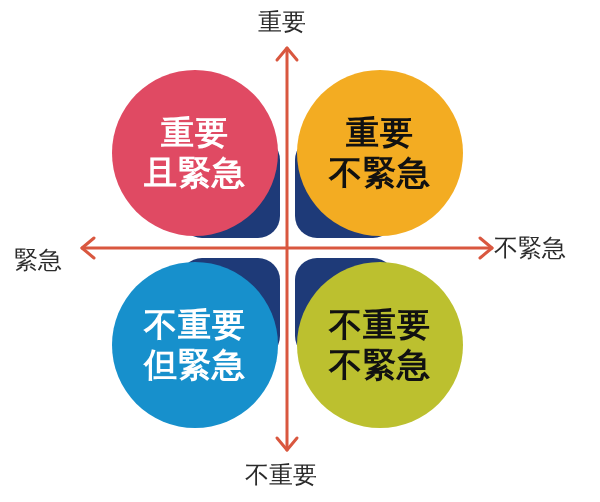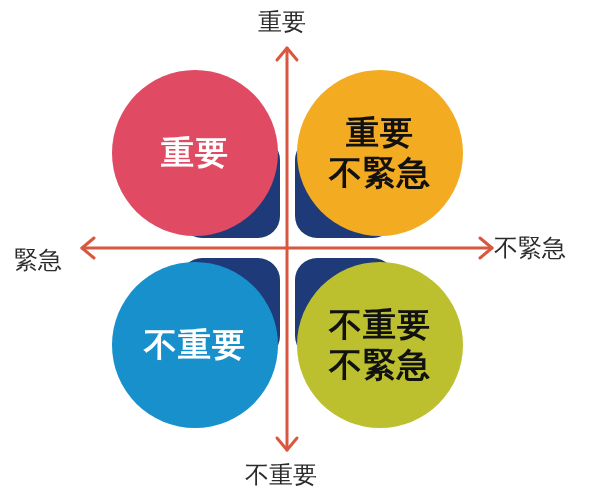--- a/index.html
+++ b/index.html
@@ -66,35 +66,37 @@
   </style>
 </head>
 <body>
 
 <div class="canvas">
 
   <div class="quad q-tl">
     <div class="backing" style="background: rgb(30, 58, 120);"></div>
     <div class="circle" style="background: rgb(224, 74, 99); color: rgb(255, 255, 255);">
       <span>重要</span>
+      <span>且緊急</span>
     </div>
   </div>
 
   <div class="quad q-tr">
     <div class="backing" style="background: rgb(30, 58, 120);"></div>
     <div class="circle" style="background: rgb(243, 172, 34); color: rgb(17, 17, 17);">
       <span>重要</span>
       <span>不緊急</span>
     </div>
   </div>
 
   <div class="quad q-bl">
     <div class="backing" style="background: rgb(30, 58, 120);"></div>
     <div class="circle" style="background: rgb(23, 144, 204); color: rgb(255, 255, 255);">
       <span>不重要</span>
+      <span>但緊急</span>
     </div>
   </div>
 
   <div class="quad q-br">
     <div class="backing" style="background: rgb(30, 58, 120);"></div>
     <div class="circle" style="background: rgb(188, 192, 47); color: rgb(17, 17, 17);">
       <span>不重要</span>
       <span>不緊急</span>
     </div>
   </div>

